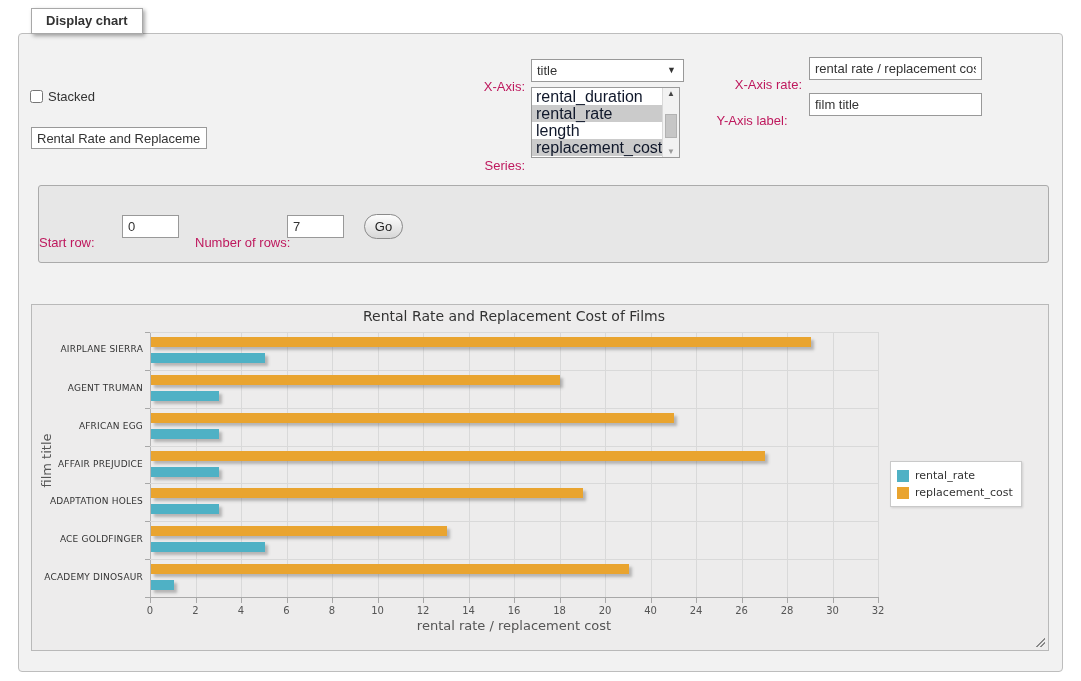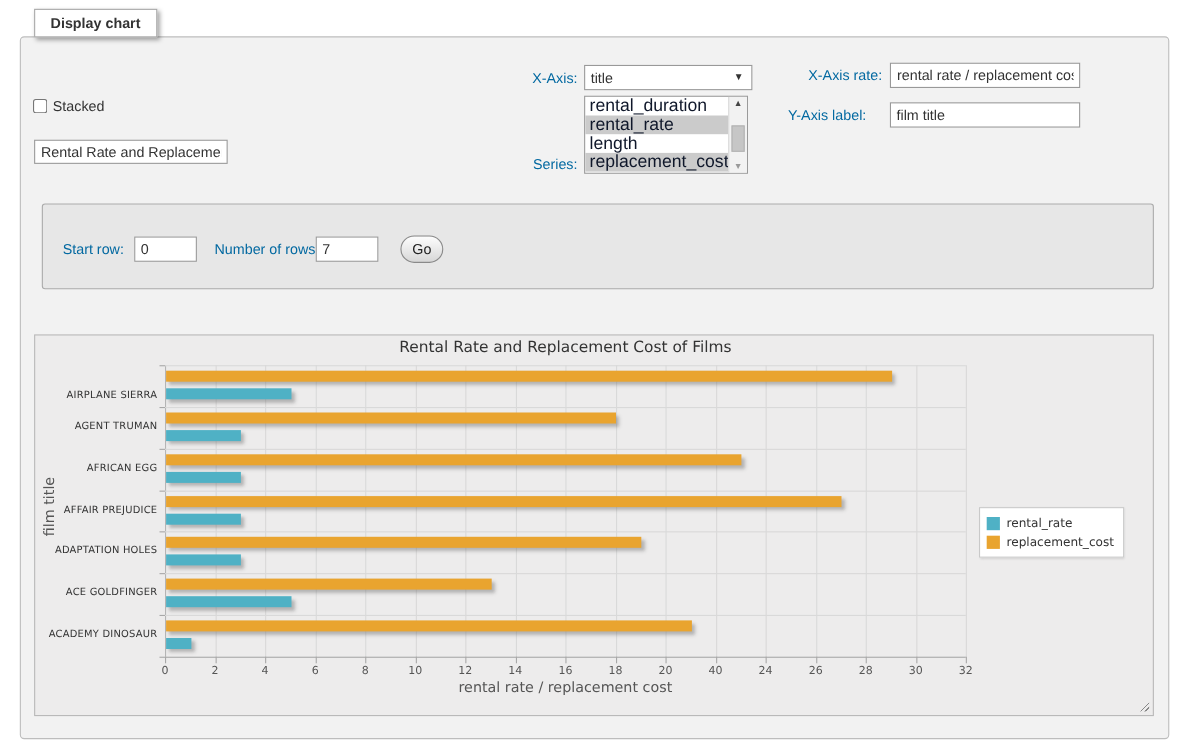--- a/index.html
+++ b/index.html
@@ -6,21 +6,21 @@
   html,body { background:#ffffff; font-family:"Liberation Sans", sans-serif; }
   .page { position:relative; width:1081px; height:681px; background:#ffffff; overflow:hidden; }
 
   
   .fieldset { position:absolute; left:18px; top:33px; width:1045px; height:639px;
     background:#f2f2f2; border:1px solid #bdbdbd; border-radius:4px; }
   .legend-box { position:absolute; left:12px; top:-26px; padding:4px 14px 5px 14px;
     background:#ffffff; border:1px solid #a8a8a8; box-shadow:2px 2px 4px rgba(0,0,0,.35);
     font-size:13px; font-weight:bold; color:#333; white-space:nowrap; }
 
-  .lbl { position:absolute; font-size:13px; color:#0369a1; white-space:nowrap; }
+  .lbl { position:absolute; font-size:13px; color:#be185d; white-space:nowrap;margin-top:16px; }
   input[type=text] { position:absolute; border:1px solid #999; background:#fff; color:#333;
     font-family:"Liberation Sans", sans-serif; font-size:13px; padding:2px 5px; }
 
   .radio-row { position:absolute; left:20px; top:22px; display:flex; align-items:center; gap:4px;
     font-size:13px; color:#333; }
   .radio-row label { display:flex; align-items:center; gap:4px; margin-right:7px; cursor:default; }
   .stacked-row { position:absolute; left:11px; top:55px; display:flex; align-items:center; gap:5px;
     font-size:13px; color:#333; }
 
   .title-input { left:12px; top:93px; width:176px; height:22px; }
@@ -46,21 +46,21 @@
   .sb-down { position:absolute; bottom:1px; left:0; width:16px; text-align:center; font-size:8px; color:#9a9a9a; }
   .sb-thumb{ position:absolute; top:26px; left:2px; width:12px; height:24px; background:#c6c6c6;
     border:1px solid #b2b2b2; }
 
   .xfield-input { left:790px; top:23px; width:173px; height:23px; }
   .yfield-input { left:790px; top:59px; width:173px; height:23px; }
 
   .row-panel { position:absolute; left:19px; top:151px; width:1011px; height:78px;
     background:#e7e7e7; border:1px solid #ababab; border-radius:3px; }
   .row-panel .lbl { top:33px; }
-  .start-lbl { left:18px;text-align:right; }
+  .start-lbl { left:0;text-align:right; }
   .start-input { left:83px; top:29px; width:57px; height:23px; }
   .num-lbl { left:156px; }
   .num-input { left:248px; top:29px; width:57px; height:23px; }
   .go-btn { position:absolute; left:325px; top:28px; width:39px; height:25px; border-radius:13px;
     border:1px solid #8a8a8a; background:linear-gradient(#fdfdfd,#d7d7d7);
     font-family:"Liberation Sans", sans-serif; font-size:13px; color:#222; }
 
   
   .chart { position:absolute; left:12px; top:270px; width:1018px; height:347px;
     background:#edecec; border:1px solid #b9b9b9; font-family:"DejaVu Sans", sans-serif; }
@@ -206,21 +206,21 @@
           <div class="gridh" style="top:113.57px"></div>
           <div class="ytick" style="top:113.57px"></div>
           <div class="gridh" style="top:151.43px"></div>
           <div class="ytick" style="top:151.43px"></div>
           <div class="gridh" style="top:189.29px"></div>
           <div class="ytick" style="top:189.29px"></div>
           <div class="gridh" style="top:227.14px"></div>
           <div class="ytick" style="top:227.14px"></div>
           <div class="gridh axis" style="top:265.00px"></div>
           <div class="ytick" style="top:265.00px"></div>
-          <div class="cat-label" style="top:23px">AIRPLANE SIERRA</div>
+          <div class="cat-label" style="top:12px">AIRPLANE SIERRA</div>
           <div class="bar" style="left:1px;top:5.00px;width:659.52px;background:#E9A42F"></div>
           <div class="bar" style="left:1px;top:21.00px;width:113.52px;background:#4FB1C5"></div>
           <div class="cat-label" style="top:50.79px">AGENT TRUMAN</div>
           <div class="bar" style="left:1px;top:42.86px;width:409.27px;background:#E9A42F"></div>
           <div class="bar" style="left:1px;top:58.86px;width:68.02px;background:#4FB1C5"></div>
           <div class="cat-label" style="top:88.64px">AFRICAN EGG</div>
           <div class="bar" style="left:1px;top:80.71px;width:523.02px;background:#E9A42F"></div>
           <div class="bar" style="left:1px;top:96.71px;width:68.02px;background:#4FB1C5"></div>
           <div class="cat-label" style="top:126.50px">AFFAIR PREJUDICE</div>
           <div class="bar" style="left:1px;top:118.57px;width:614.02px;background:#E9A42F"></div>

